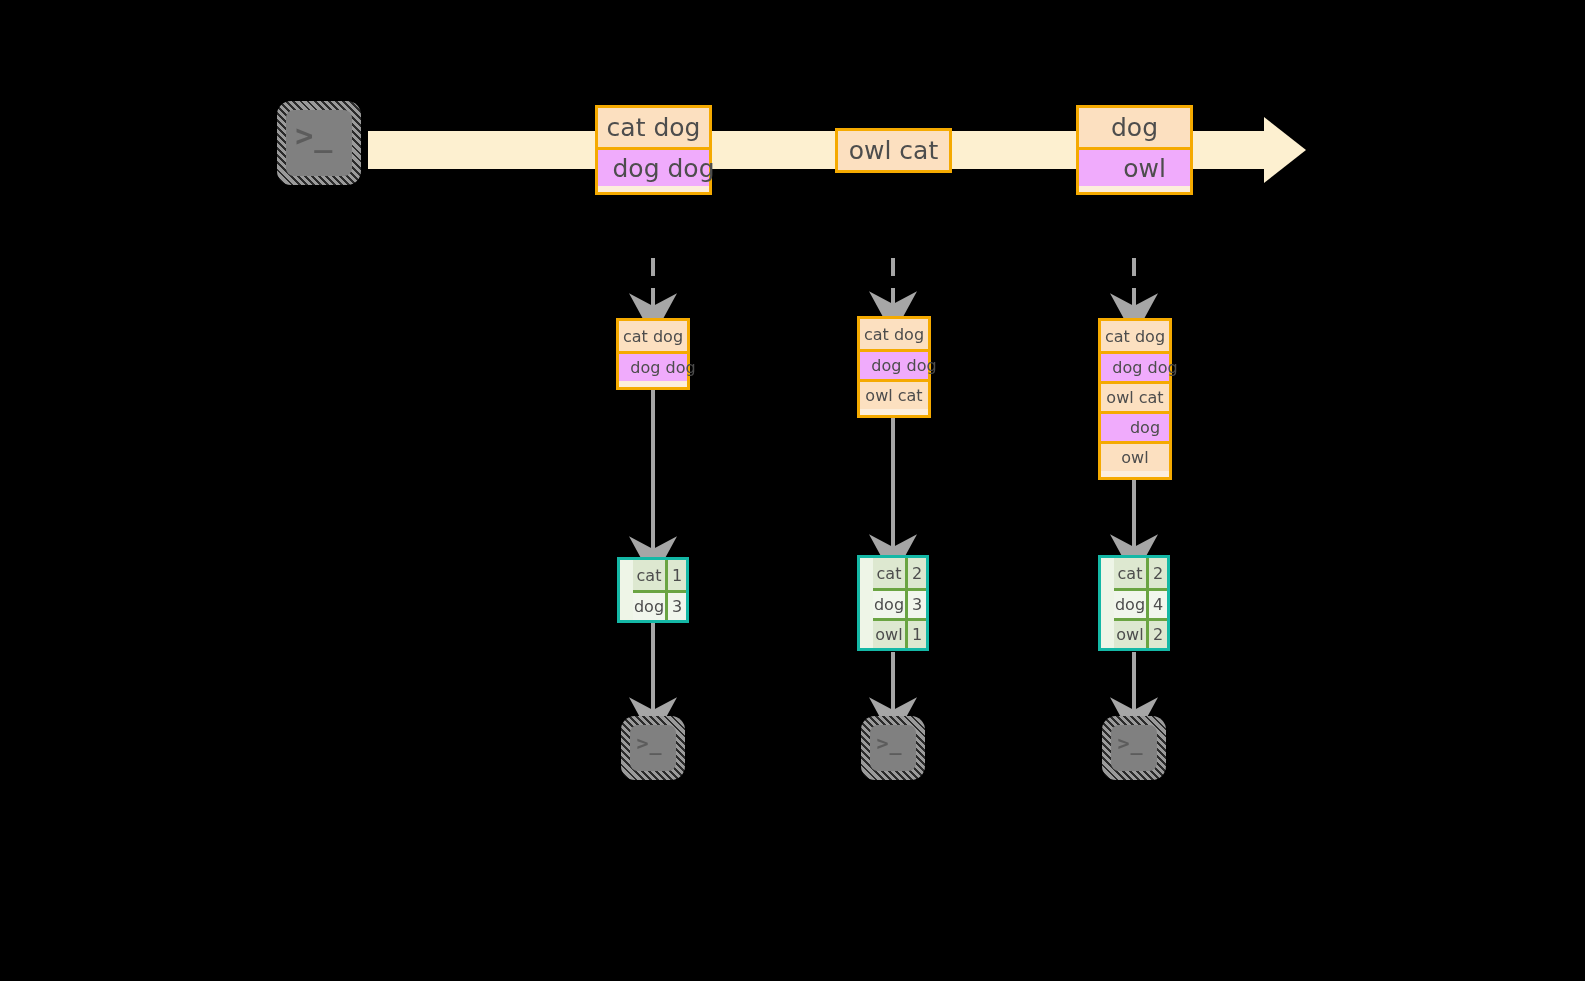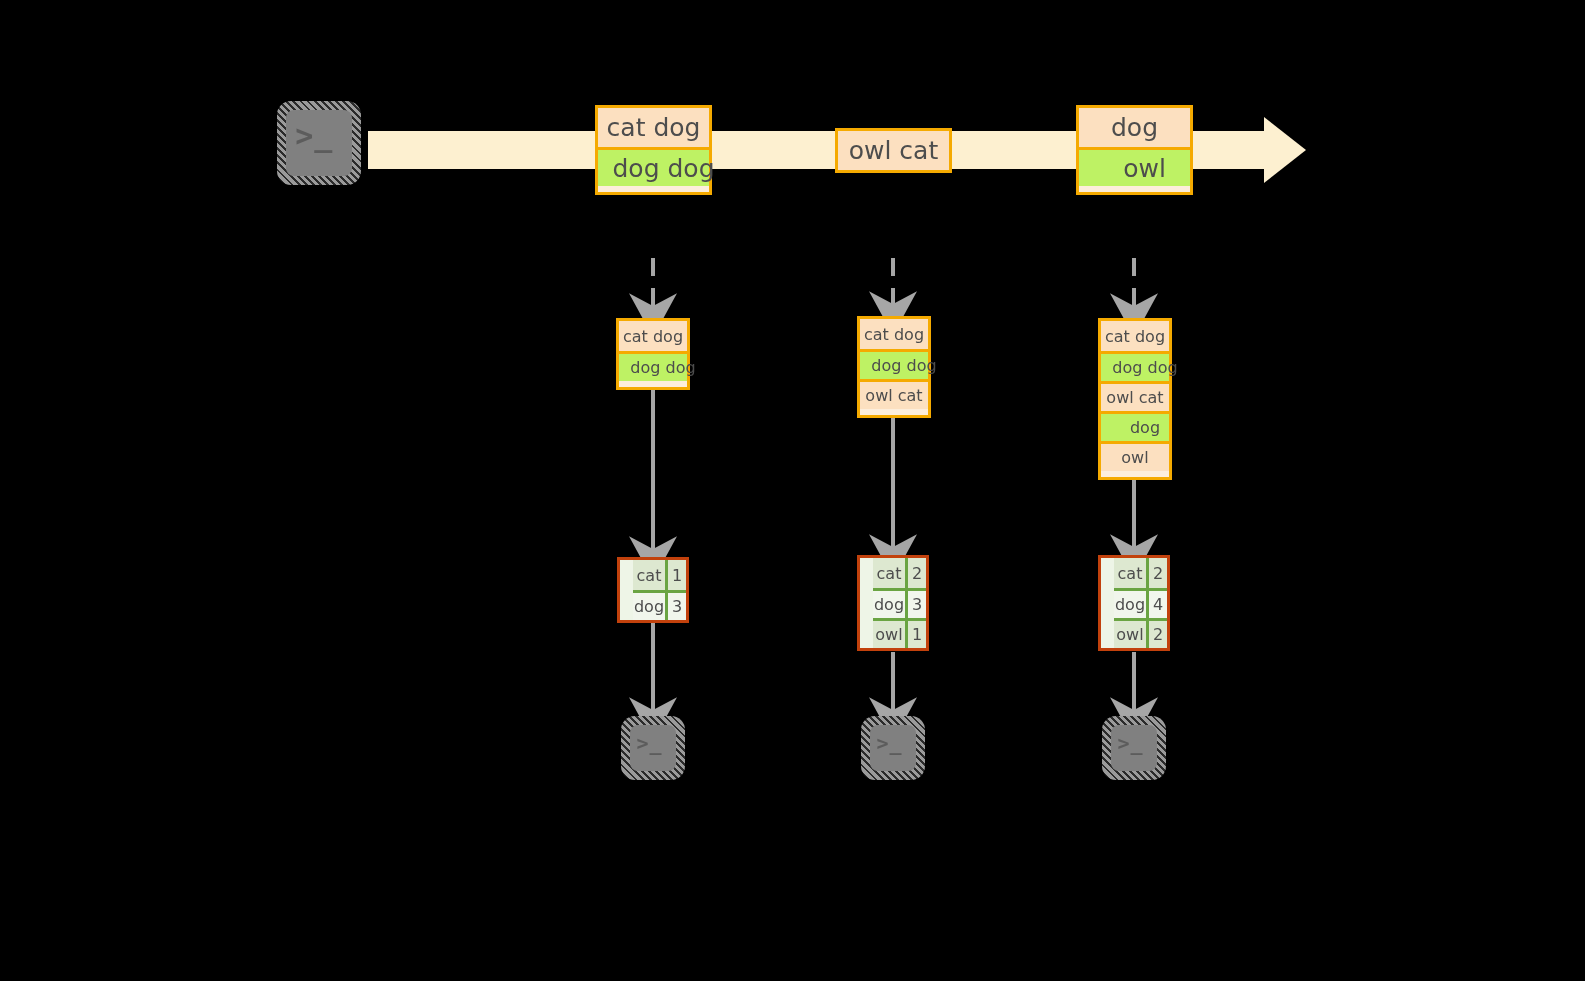--- a/index.html
+++ b/index.html
@@ -80,33 +80,33 @@
   }
   .recbox .row {
     box-sizing: border-box;
     display: flex;
     align-items: center;
     justify-content: center;
     color: #4d4d4d;
     white-space: nowrap;
   }
   .recbox .row.dark  { background: #fce0c0; }
-  .recbox .row.light { background: #bef264; padding-left: 20px; }
+  .recbox .row.light { background: #f0abfc; padding-left: 20px; }
   .recbox .row + .row { border-top: 3px solid #f5aa00; }
 
   
   .recbox.big .row { height: 39px; font-size: 25px; }
   
   .recbox.mini .row { height: 30px; font-size: 16px; }
 
   
   .restable {
     position: absolute;
     box-sizing: border-box;
-    border: 3px solid #c2410c;
+    border: 3px solid #14b8a6;
     background: #eef5e7;
     padding-left: 13px;
   }
   .restable .trow {
     display: flex;
     height: 30px;
     box-sizing: border-box;
   }
   .restable .trow + .trow { border-top: 3px solid #6aa442; }
   .restable .trow.dark  .tc { background: #dde8d0; }

